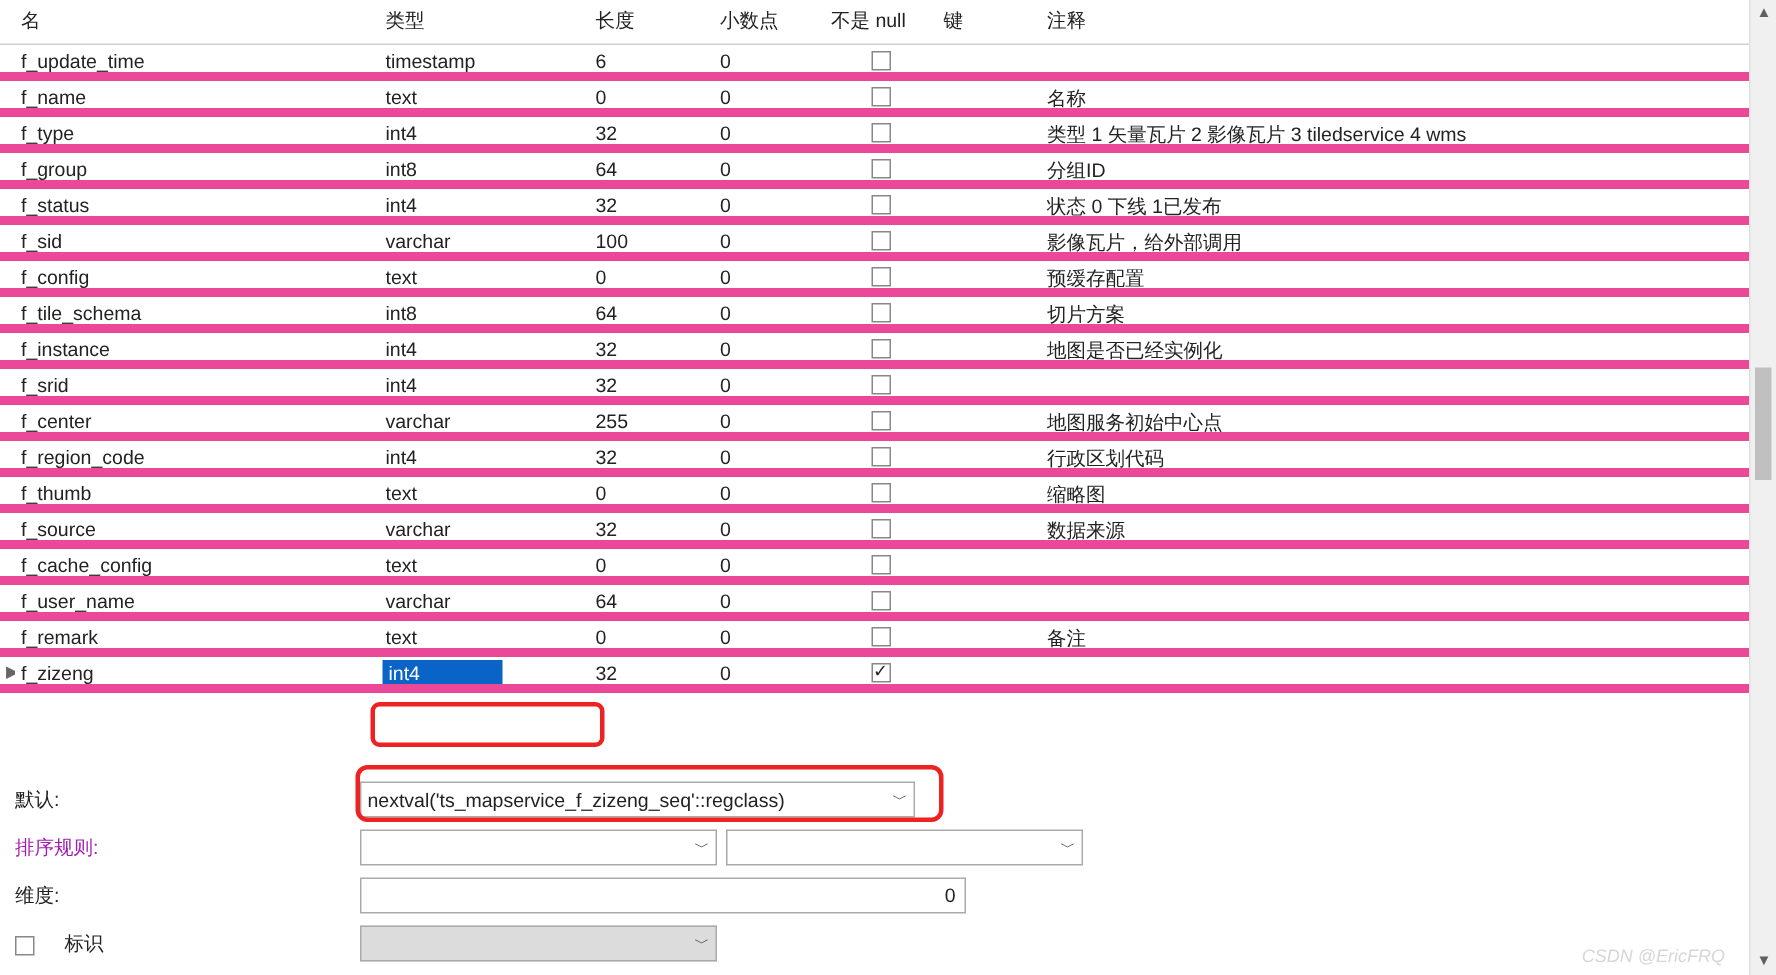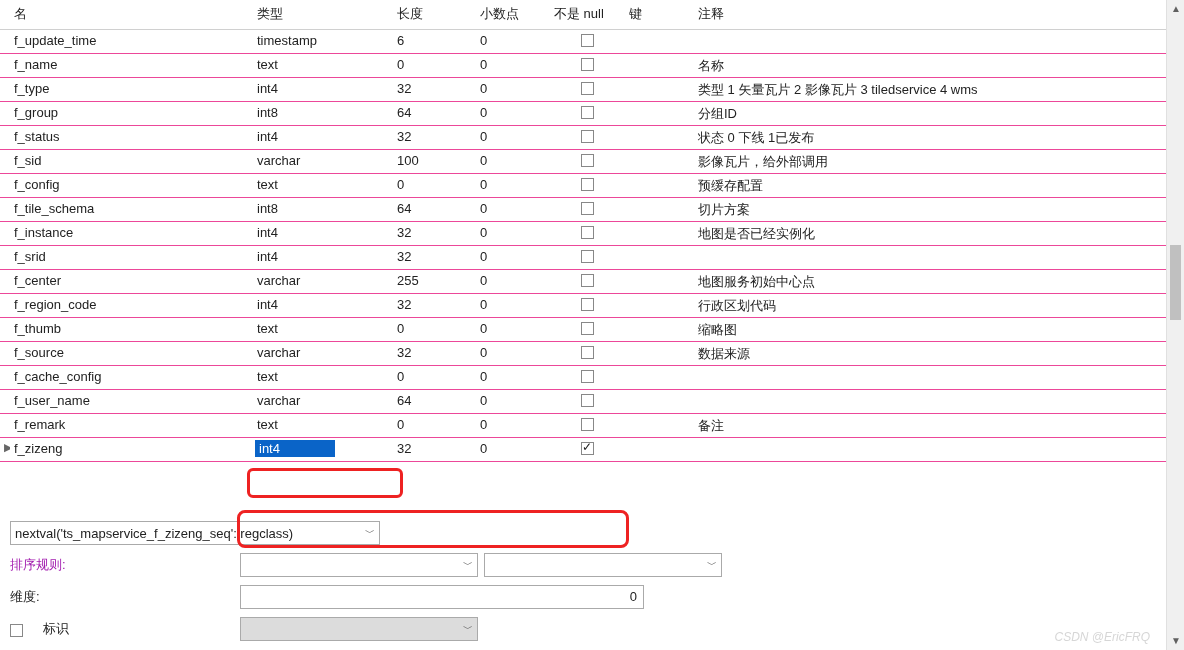--- a/index.html
+++ b/index.html
@@ -29,21 +29,21 @@
   }
 
   .cols { display: grid; grid-template-columns: 10px 243px 140px 83px 74px 75px 69px 1fr; }
   .hdr {
     border-bottom: 1px solid #d0d0d0;
     background: #fff;
     font-size: 13px;
     color: #222;
   }
   .hdr .cell { padding: 5px 4px 6px 4px; white-space: nowrap; }
-  .row { border-bottom: 1px solid #ec4899; height: 24px; }
+  .row { border-bottom: 6px solid #ec4899; height: 24px; }
   .row .cell { padding: 3px 4px 2px 4px; white-space: nowrap; overflow: hidden; text-overflow: ellipsis; font-size: 13px; }
   .row .cell.chk { text-align: center; }
   .row .mark { font-size: 11px; color: #666; text-align: center; padding-top: 3px; }
   .cb {
     display: inline-block; width: 13px; height: 13px;
     border: 1px solid #888; background: #fff; position: relative; top: 1px;
   }
   .cb.checked::after {
     content: "✓"; position: absolute; left: 0; top: -3px; font-size: 12px; color: #222;
   }
@@ -293,20 +293,21 @@
   </div>
 
   <div class="vscroll">
     <div class="arrow up">▲</div>
     <div class="thumb"></div>
     <div class="arrow down">▼</div>
   </div>
 
   <div class="bottom">
     <div class="frow" style="position:relative;">
+      <div class="flab">默认:</div>
       <div class="finp combo-default">
         <span>nextval('ts_mapservice_f_zizeng_seq'::regclass)</span>
         <span class="chev">﹀</span>
       </div>
       <div class="hl-default"></div>
     </div>
     <div class="frow">
       <div class="flab dim">排序规则:</div>
       <div class="finp combo-small">
         <span></span>

